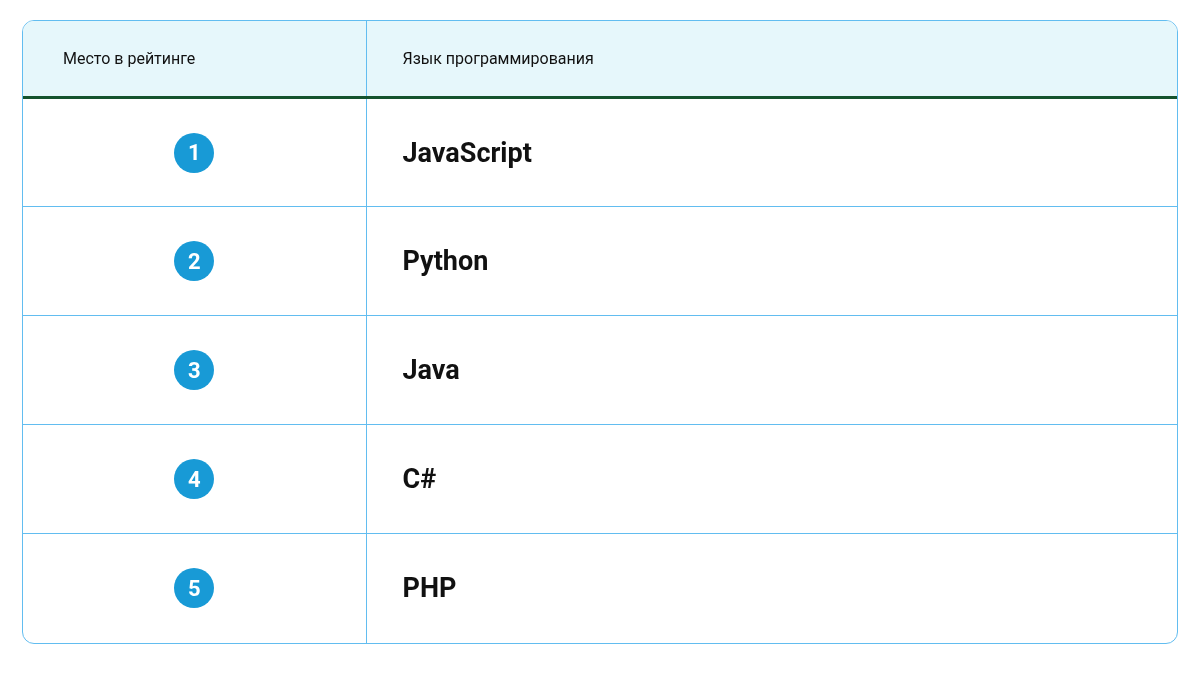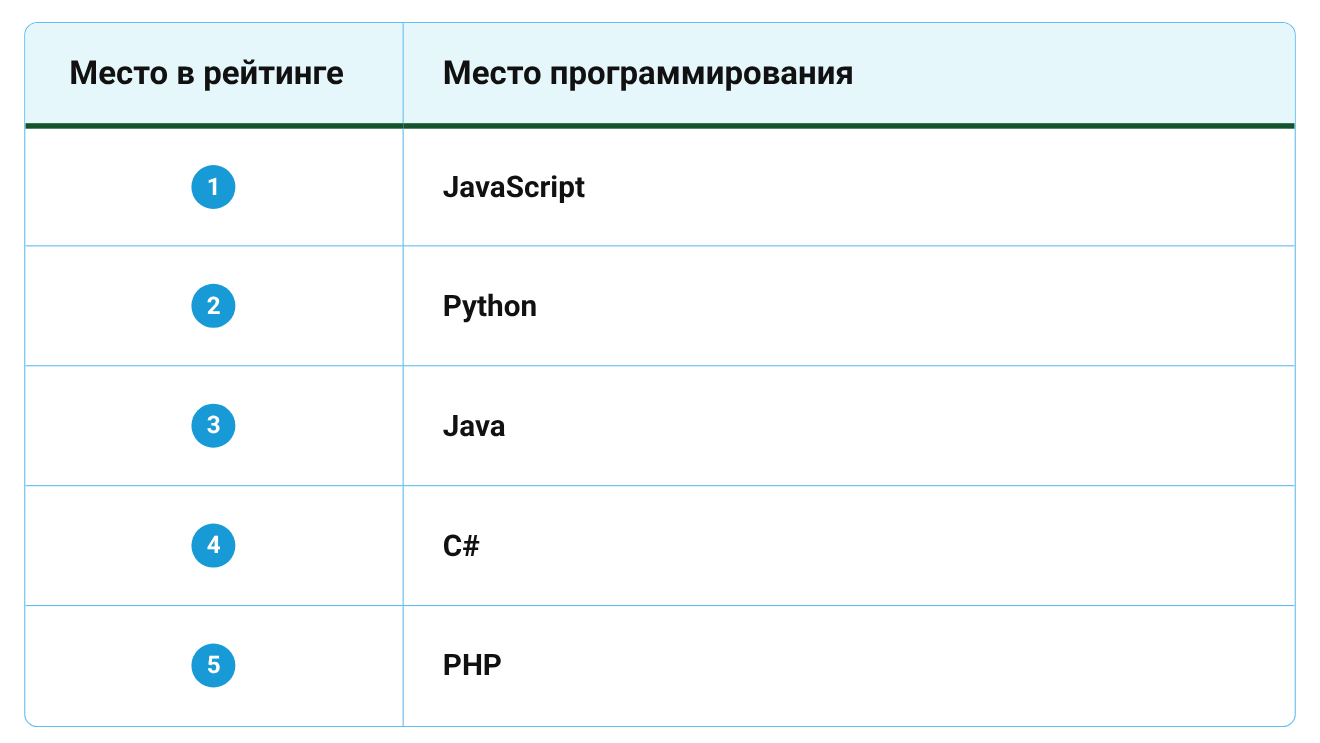--- a/index.html
+++ b/index.html
@@ -21,25 +21,25 @@
       overflow: hidden;
     }
     table {
       width: 100%;
       border-collapse: collapse;
       table-layout: fixed;
     }
     th {
       background: #e6f7fb;
       text-align: left;
-      font-weight: 700;
-      font-size: 30px;
+      font-weight: 400;
+      font-size: 16px;
       color: #111;
       padding: 28px 36px;
-      border-bottom: 5px solid #14532d;
+      border-bottom: 3px solid #14532d;
     }
     th.rank-col {
       width: 343px;
       border-right: 1px solid #62bdf0;
       padding-left: 40px;
     }
     td {
       font-size: 27px;
       color: #111;
       padding: 0 36px;
@@ -71,21 +71,21 @@
     }
   </style>
 </head>
 <body>
 
 <div class="table-container">
   <table>
     <thead>
       <tr>
         <th class="rank-col">Место в рейтинге</th>
-        <th class="lang-col">Место программирования</th>
+        <th class="lang-col">Язык программирования</th>
       </tr>
     </thead>
     <tbody>
       <tr>
         <td class="rank-cell">
           <span class="rank-badge">1</span>
         </td>
         <td class="lang-cell">JavaScript</td>
       </tr>
       <tr>

